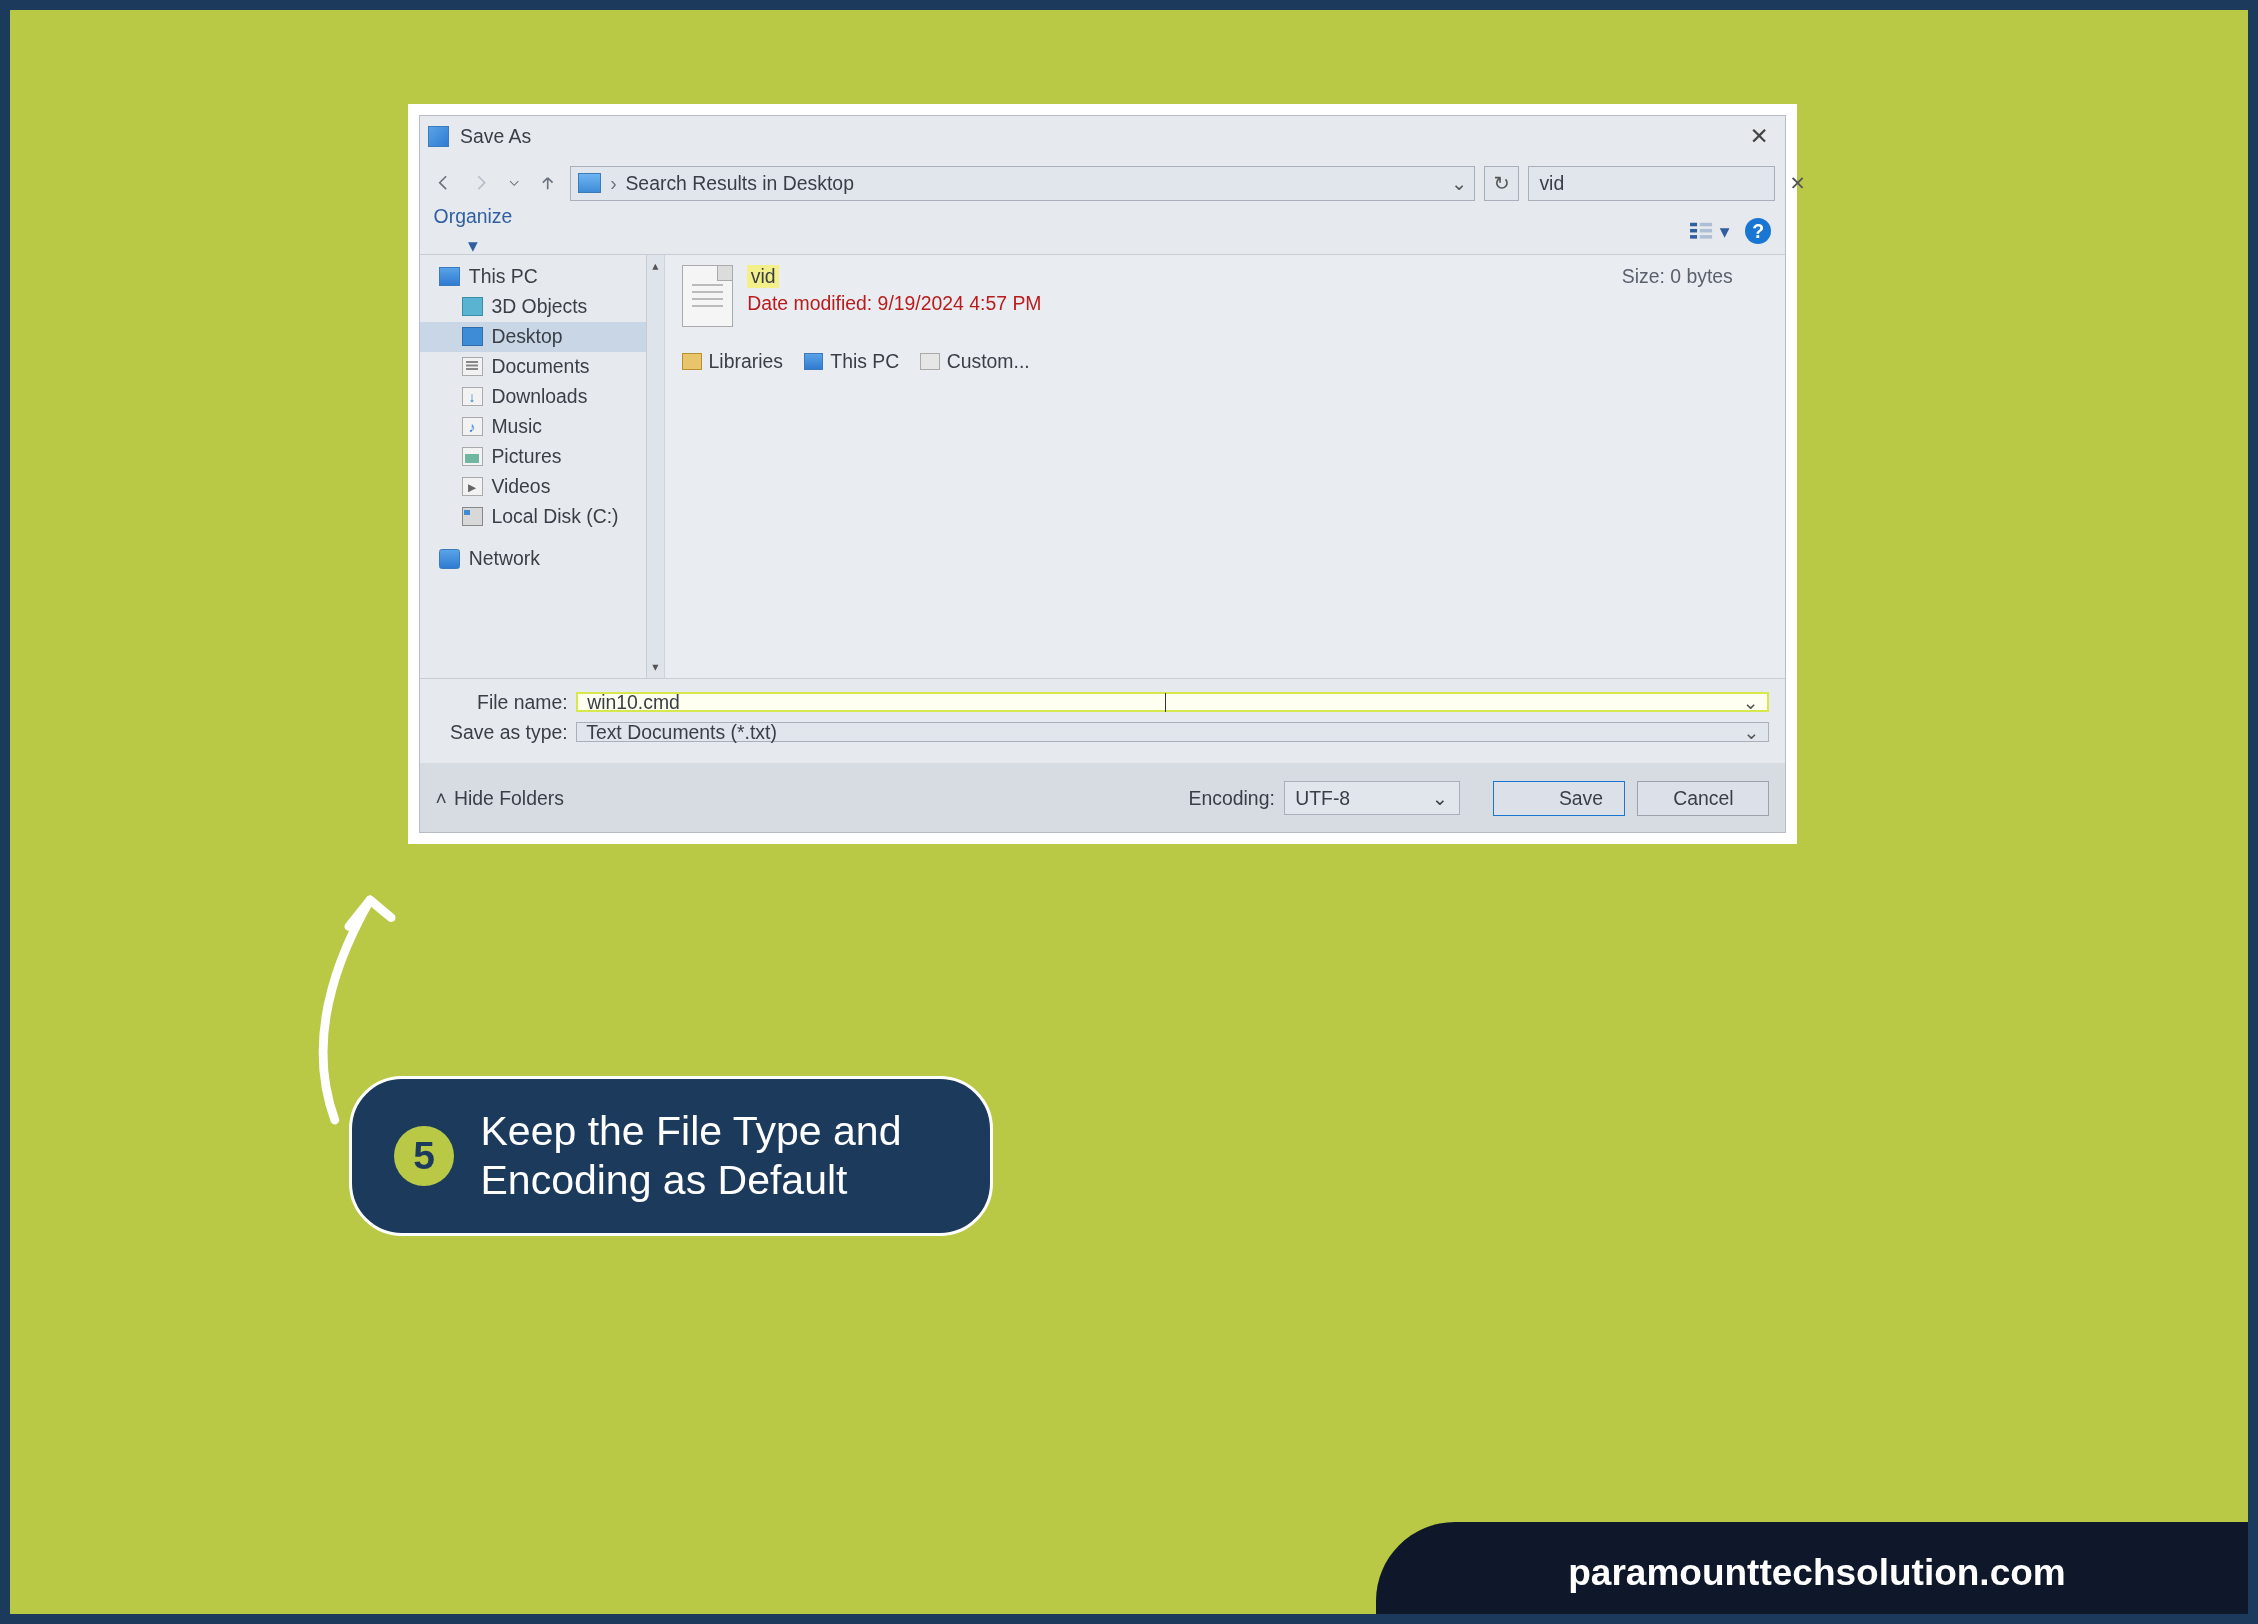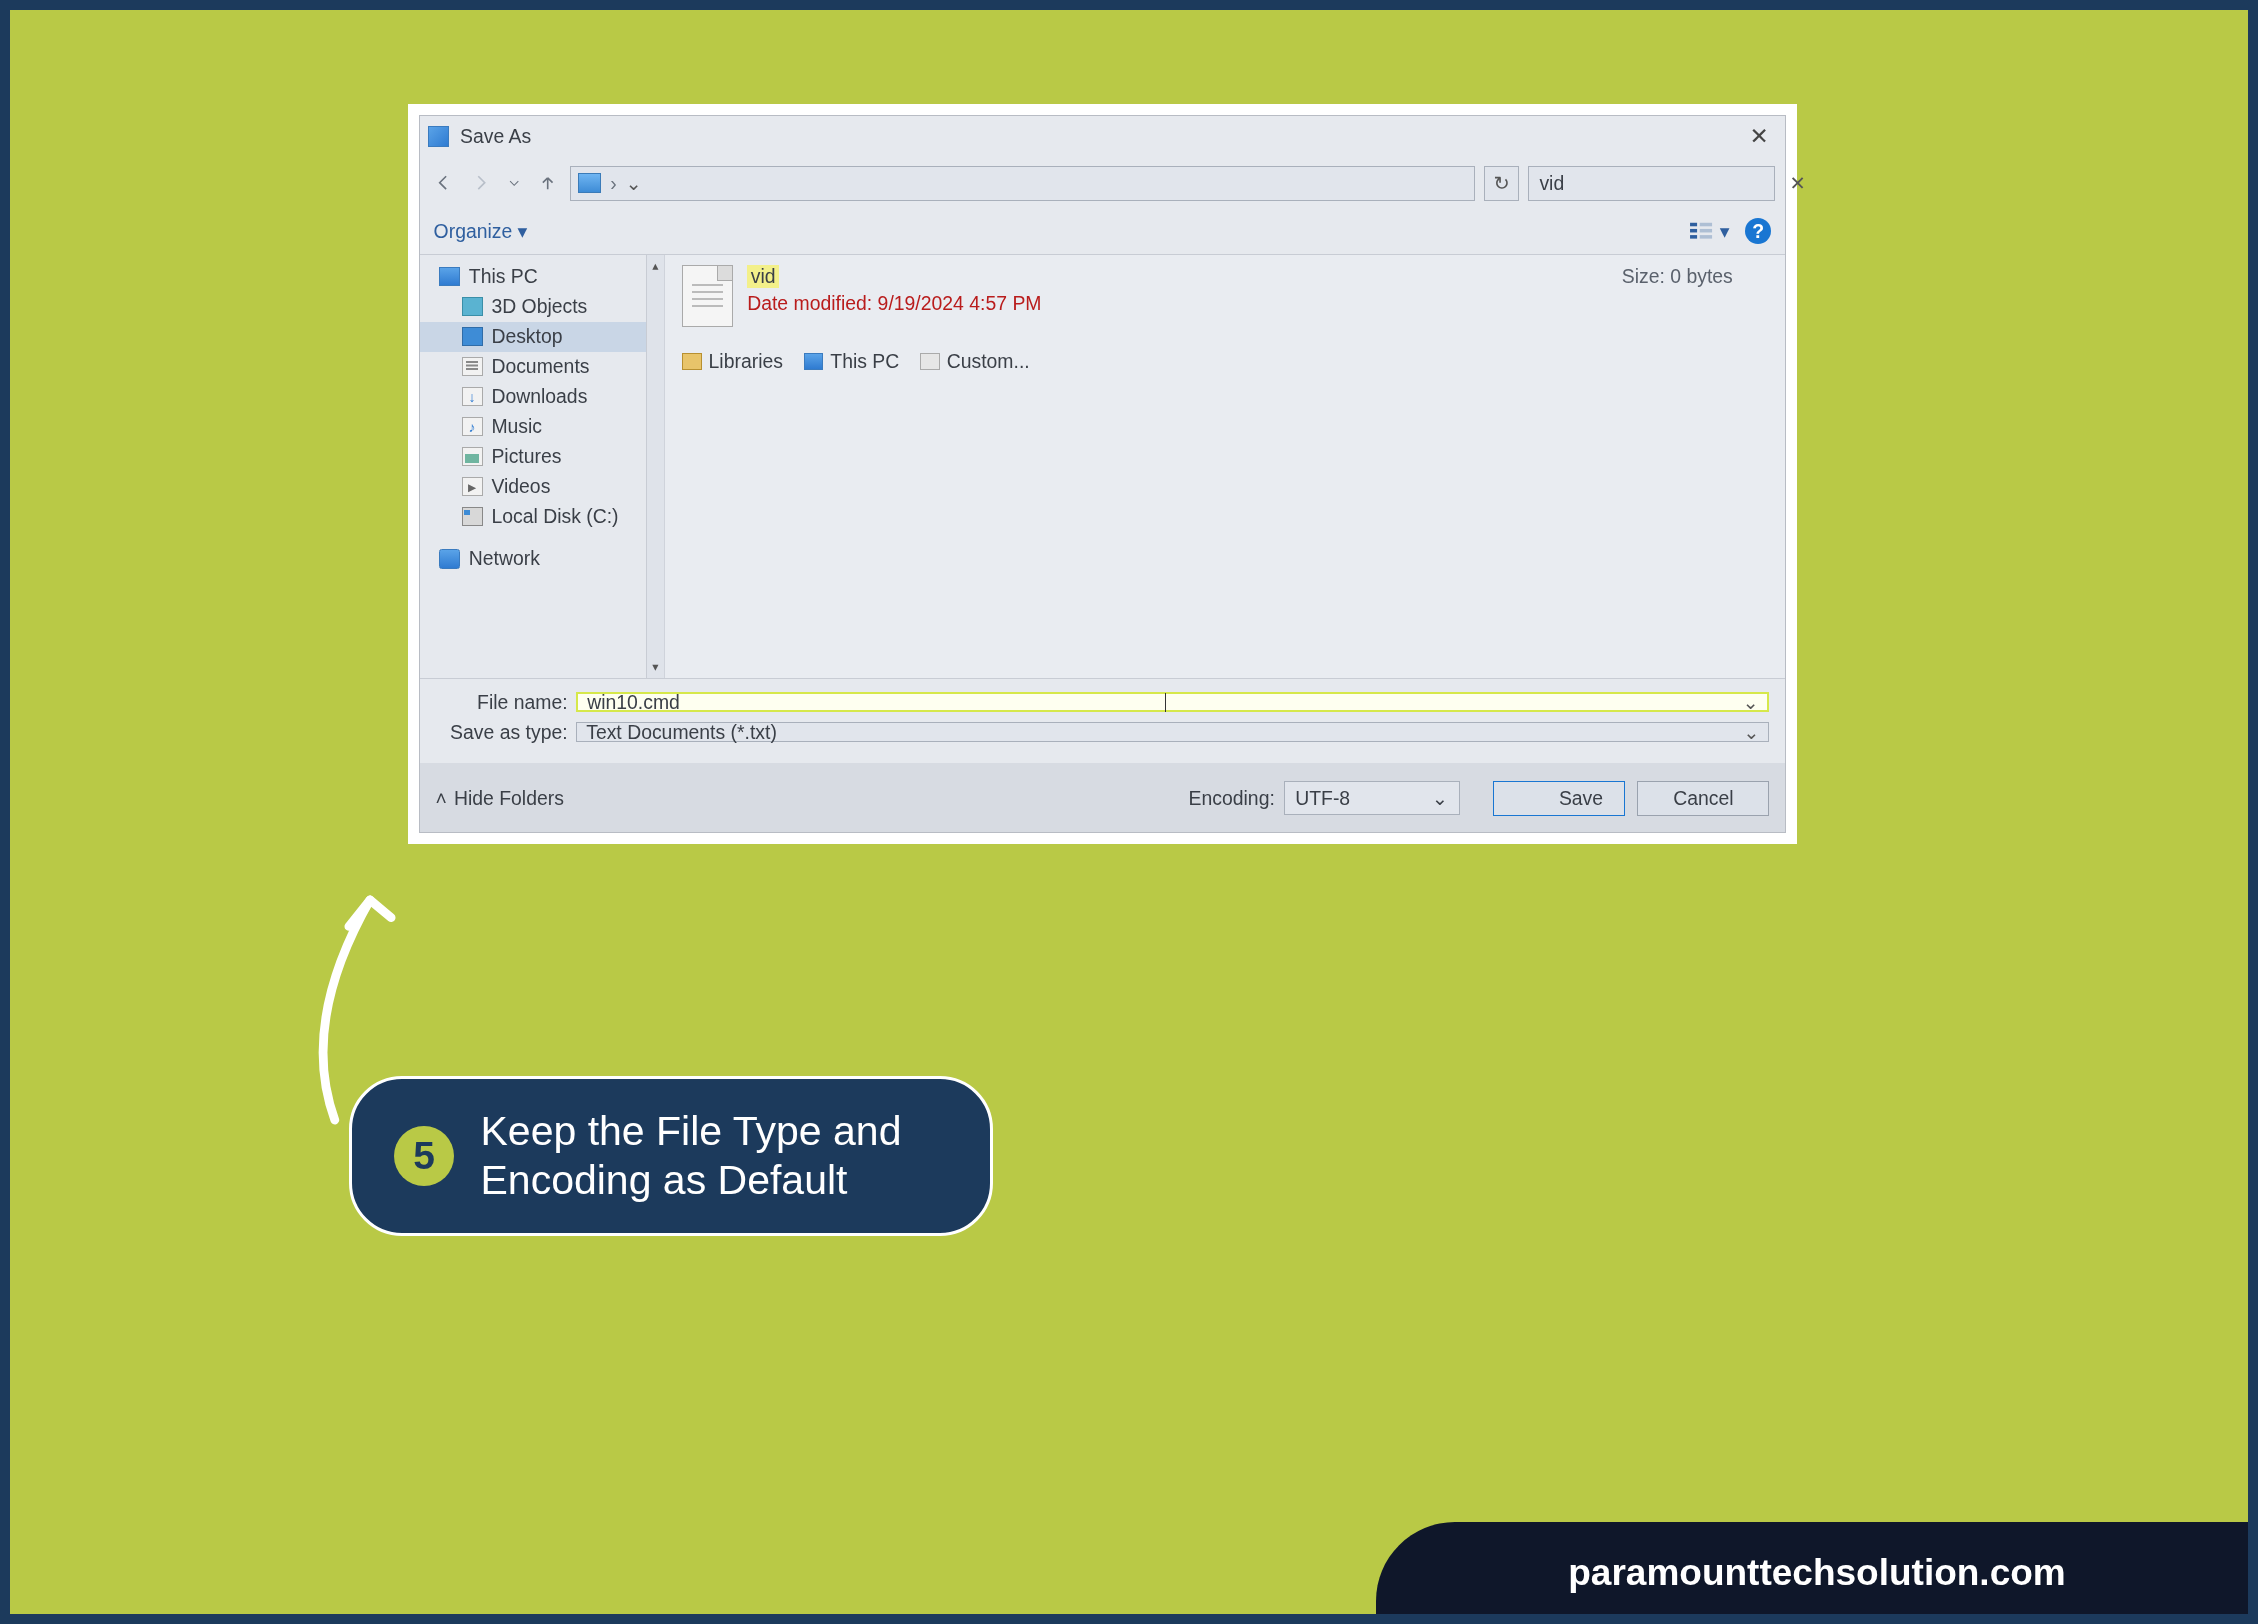--- a/index.html
+++ b/index.html
@@ -100,21 +100,21 @@
   flex:1; border:none; background:transparent;
   font-size:19.4px; color:#3a3f47; outline:none;
 }
 .searchbox .clr { color:#555; font-size:19.4px; cursor:pointer; }
 
 .toolbar {
   display:flex; align-items:center; height:46px;
   padding:0 14px; background:#e6e9ee;
   border-bottom:0.9px solid #c8ccd4;
 }
-.toolbar .org { color:#2f5f9f; display:flex;align-items:center;gap:5.3px;cursor:pointer;}
+.toolbar .org { color:#2f5f9f; display:flex;align-items:center;gap:5.3px;cursor:pointer;flex-direction:column;}
 .toolbar .spacer { flex:1; }
 .toolbar .view-ic {
   width:30px;height:25px;display:flex;align-items:center;justify-content:center;
   color:#2f5f9f;
 }
 .toolbar .help {
   width:26.5px;height:26.5px;border-radius:50%;
   background:#1976d2;color:#fff;display:flex;align-items:center;justify-content:center;
   font-weight:bold;margin-left:12.4px;
 }
@@ -284,20 +284,21 @@
           </svg>
       </span>
       <span class="nav-btn">
         <svg width="19.4" height="19.4" viewBox="0 0 24 24">
             <path d="M12 20V6m0 0l-6 6m6-6l6 6" stroke="#6b737e" stroke-width="2" fill="none"></path>
           </svg>
       </span>
       <div class="addrbar">
         <span class="folder-ic"></span>
         <span class="chev">›</span>
+        <span class="txt">Search Results in Desktop</span>
         <span class="dd-chev">⌄</span>
       </div>
       <div class="refresh-btn">↻</div>
       <div class="searchbox">
         <input value="vid" style="">
         <span class="clr">✕</span>
       </div>
     </div>
 
     <div class="toolbar">

